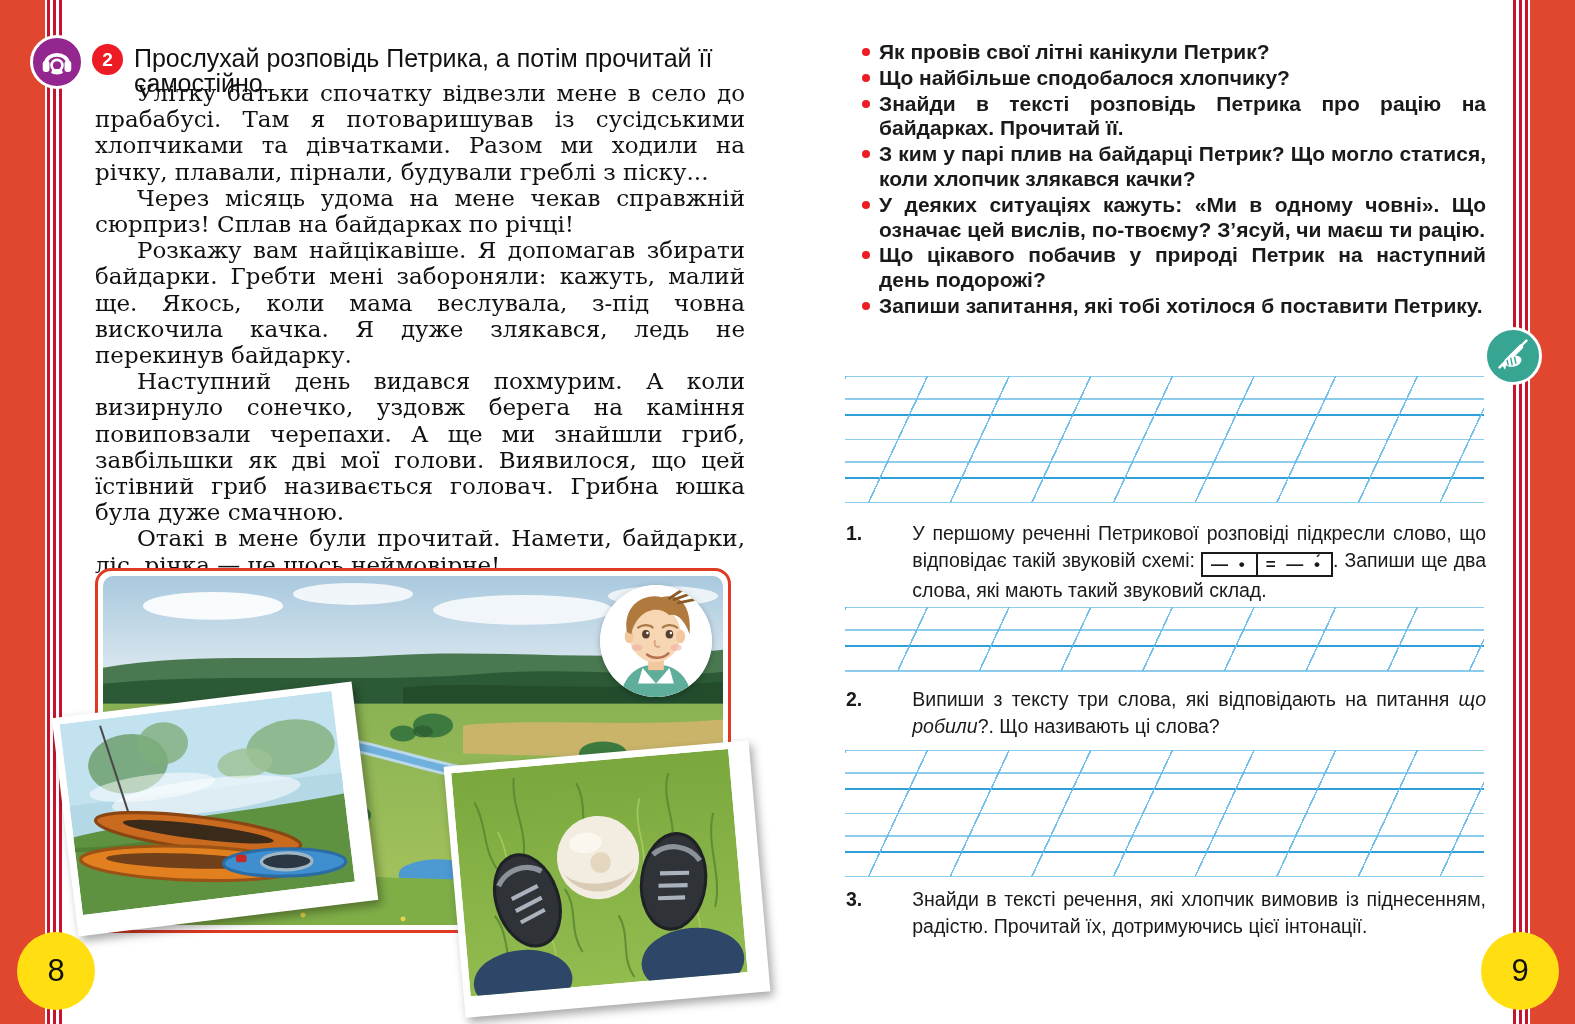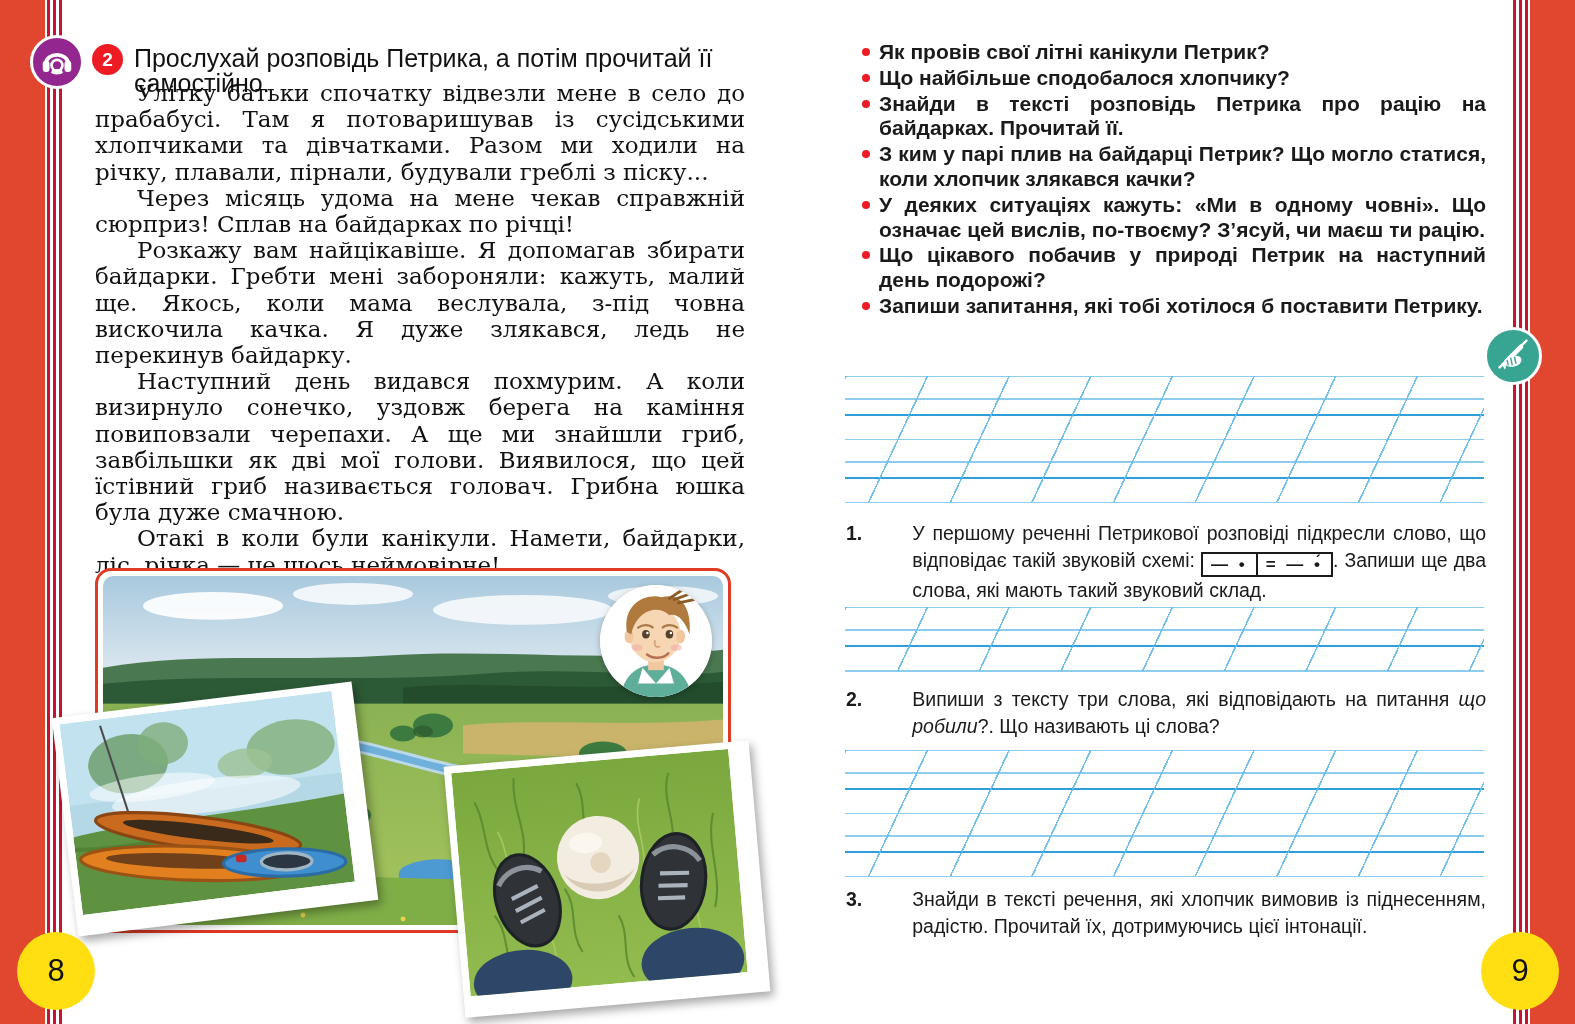--- a/index.html
+++ b/index.html
@@ -101,21 +101,21 @@
   <span>2</span>
 </div>
 
 <div class="instruction">Прослухай розповідь Петрика, а потім прочитай її самостійно.</div>
 
 <div class="story">
   <p>Улітку батьки спочатку відвезли мене в село до прабабусі. Там я потоваришував із сусідськими хлопчиками та дівчатками. Разом ми ходили на річку, плавали, пірнали, будували греблі з піску...</p>
   <p>Через місяць удома на мене чекав справжній сюрприз! Сплав на байдарках по річці!</p>
   <p>Розкажу вам найцікавіше. Я допомагав збирати байдарки. Гребти мені забороняли: кажуть, малий ще. Якось, коли мама веслувала, з-під човна вискочила качка. Я дуже злякався, ледь не перекинув байдарку.</p>
   <p>Наступний день видався похмурим. А коли визирнуло сонечко, уздовж берега на каміння повиповзали черепахи. А ще ми знайшли гриб, завбільшки як дві мої голови. Виявилося, що цей їстівний гриб називається головач. Грибна юшка була дуже смачною.</p>
-  <p>Отакі в коли були канікули. Намети, байдарки, ліс, річка — це щось неймовірне!</p>
+  <p>Отакі в мене були прочитай. Намети, байдарки, ліс, річка — це щось неймовірне!</p>
 </div>
 
 <div class="photo-frame">
   <svg class="landscape" viewBox="0 0 620 350" preserveAspectRatio="none">
     <defs>
       <linearGradient id="sky" x1="0" y1="0" x2="0" y2="1">
         <stop offset="0" stop-color="#a9c9de"></stop>
           <stop offset="1" stop-color="#e6eef3"></stop>
       </linearGradient>
       <linearGradient id="field" x1="0" y1="0" x2="0" y2="1">

